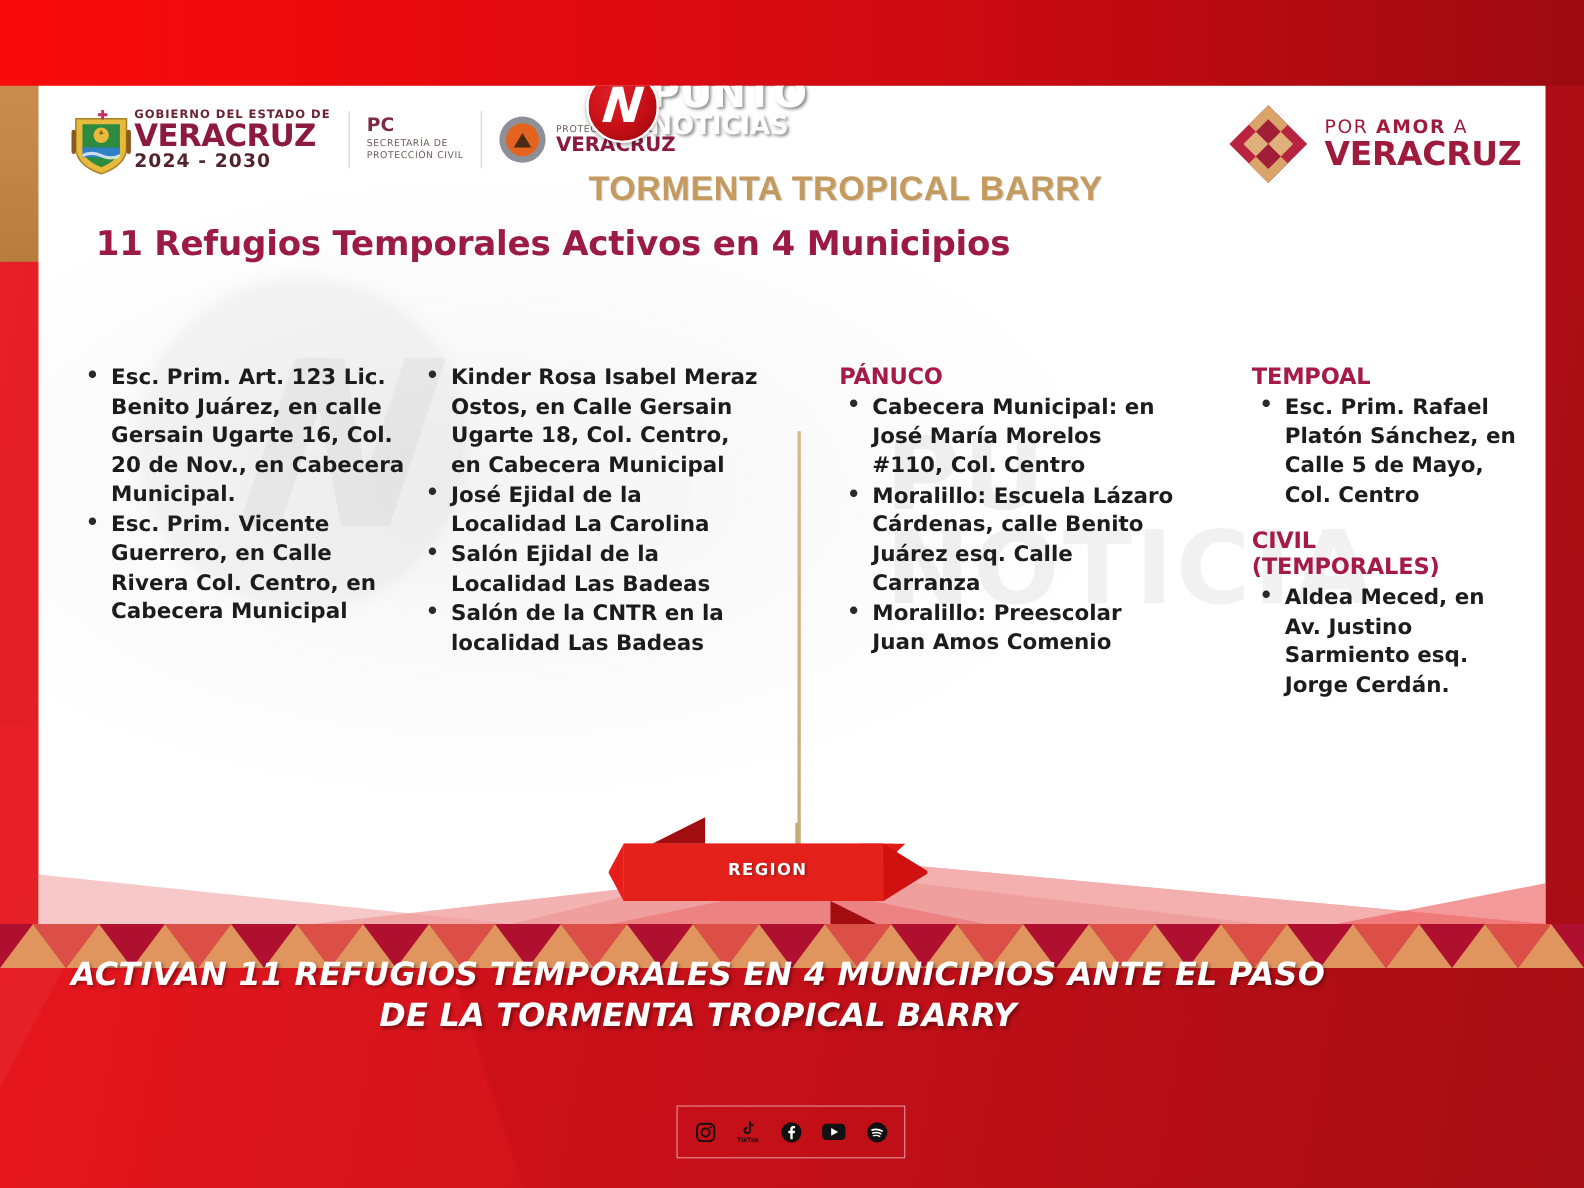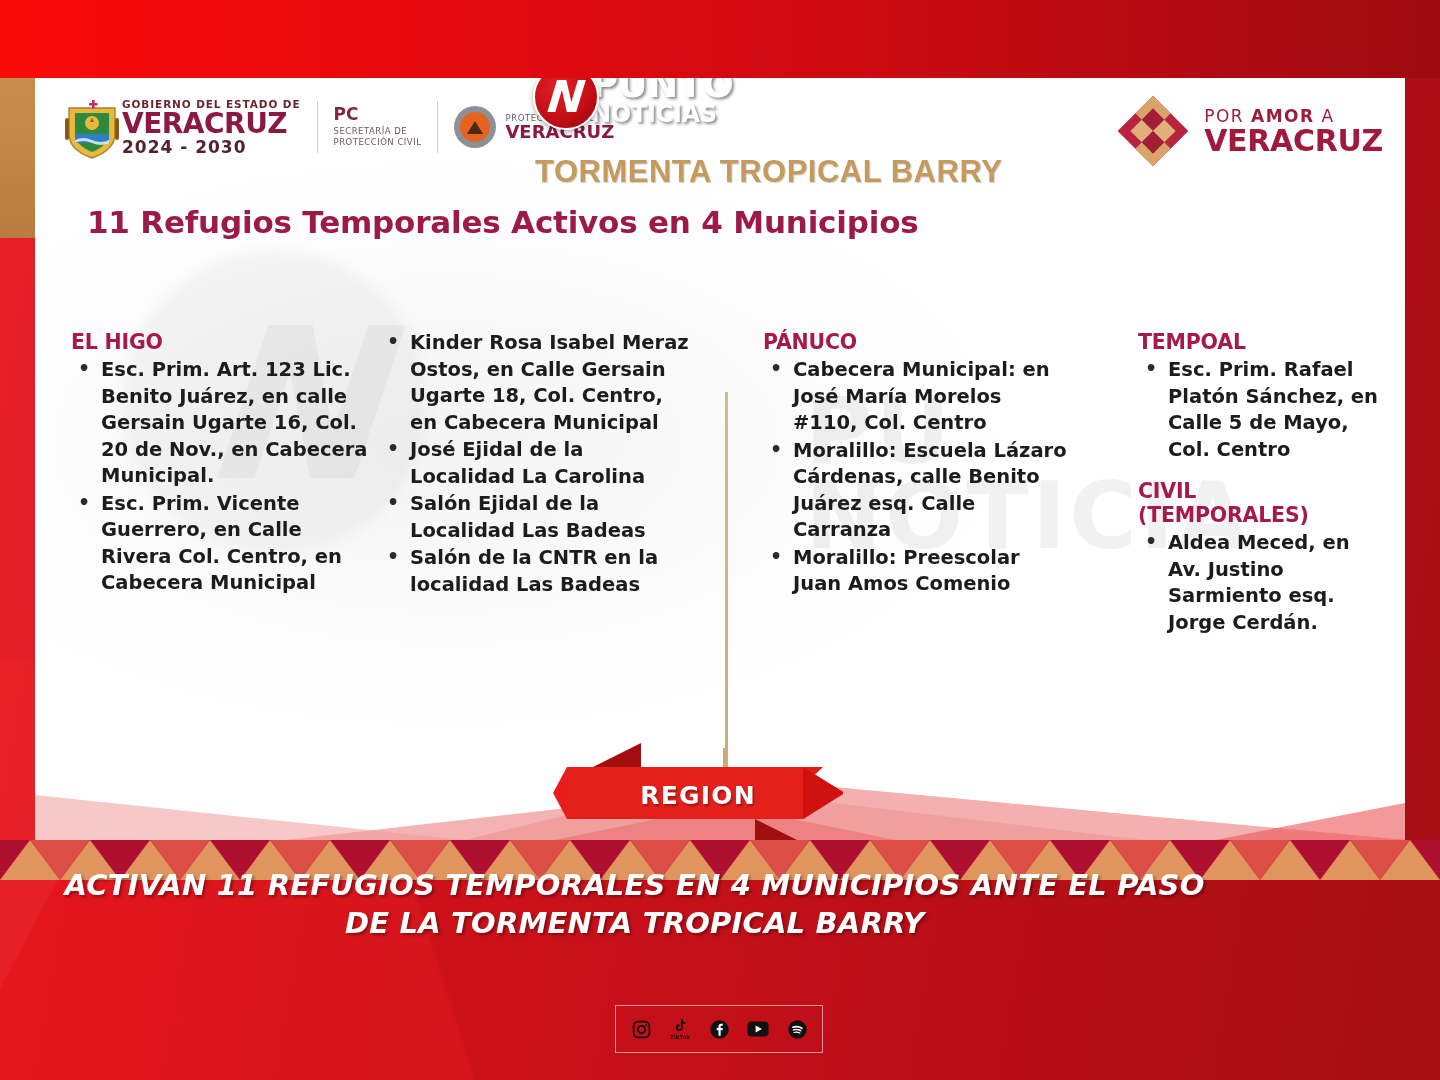--- a/index.html
+++ b/index.html
@@ -217,21 +217,21 @@
     position:absolute; left:0; bottom:0; width:1370px; height:105px;
     overflow:hidden;
   }
 
   
   .region{
     position:absolute; left:518px; bottom:-6px; width:290px; height:105px; z-index:6;
   }
   .region-label{
     position:absolute; left:0; top:40px; width:290px; text-align:center;
-    font-size:25px; font-weight:bold; color:#ffffff; letter-spacing:1.2px;
+    font-size:15px; font-weight:bold; color:#ffffff; letter-spacing:1.2px;
     text-shadow:1.5px 1.5px 2px rgba(0,0,0,0.3);
     font-family:"DejaVu Sans", sans-serif; z-index:7;
   }
 
   .gold-pin{
     position:absolute; left:688px; bottom:56px; width:3px; height:36px;
     background:#c8a97a; z-index:5;
   }
 
   
@@ -358,21 +358,20 @@
     </div>
   </div>
 
   <div class="heading">11 Refugios Temporales Activos en 4 Municipios</div>
 
   <div class="cols">
 
     <div class="divider"></div>
 
     <div class="col col-1">
-      <div class="muni">EL HIGO</div>
       <ul class="items">
         <li>Esc. Prim. Art. 123 Lic. Benito Juárez, en calle Gersain Ugarte 16, Col. 20 de Nov., en Cabecera Municipal.</li>
         <li>Esc. Prim. Vicente Guerrero, en Calle Rivera Col. Centro, en Cabecera Municipal</li>
       </ul>
     </div>
 
     <div class="col col-2">
       <ul class="items">
         <li>Kinder Rosa Isabel Meraz Ostos, en Calle Gersain Ugarte 18, Col. Centro, en Cabecera Municipal</li>
         <li>José Ejidal de la Localidad La Carolina</li>

